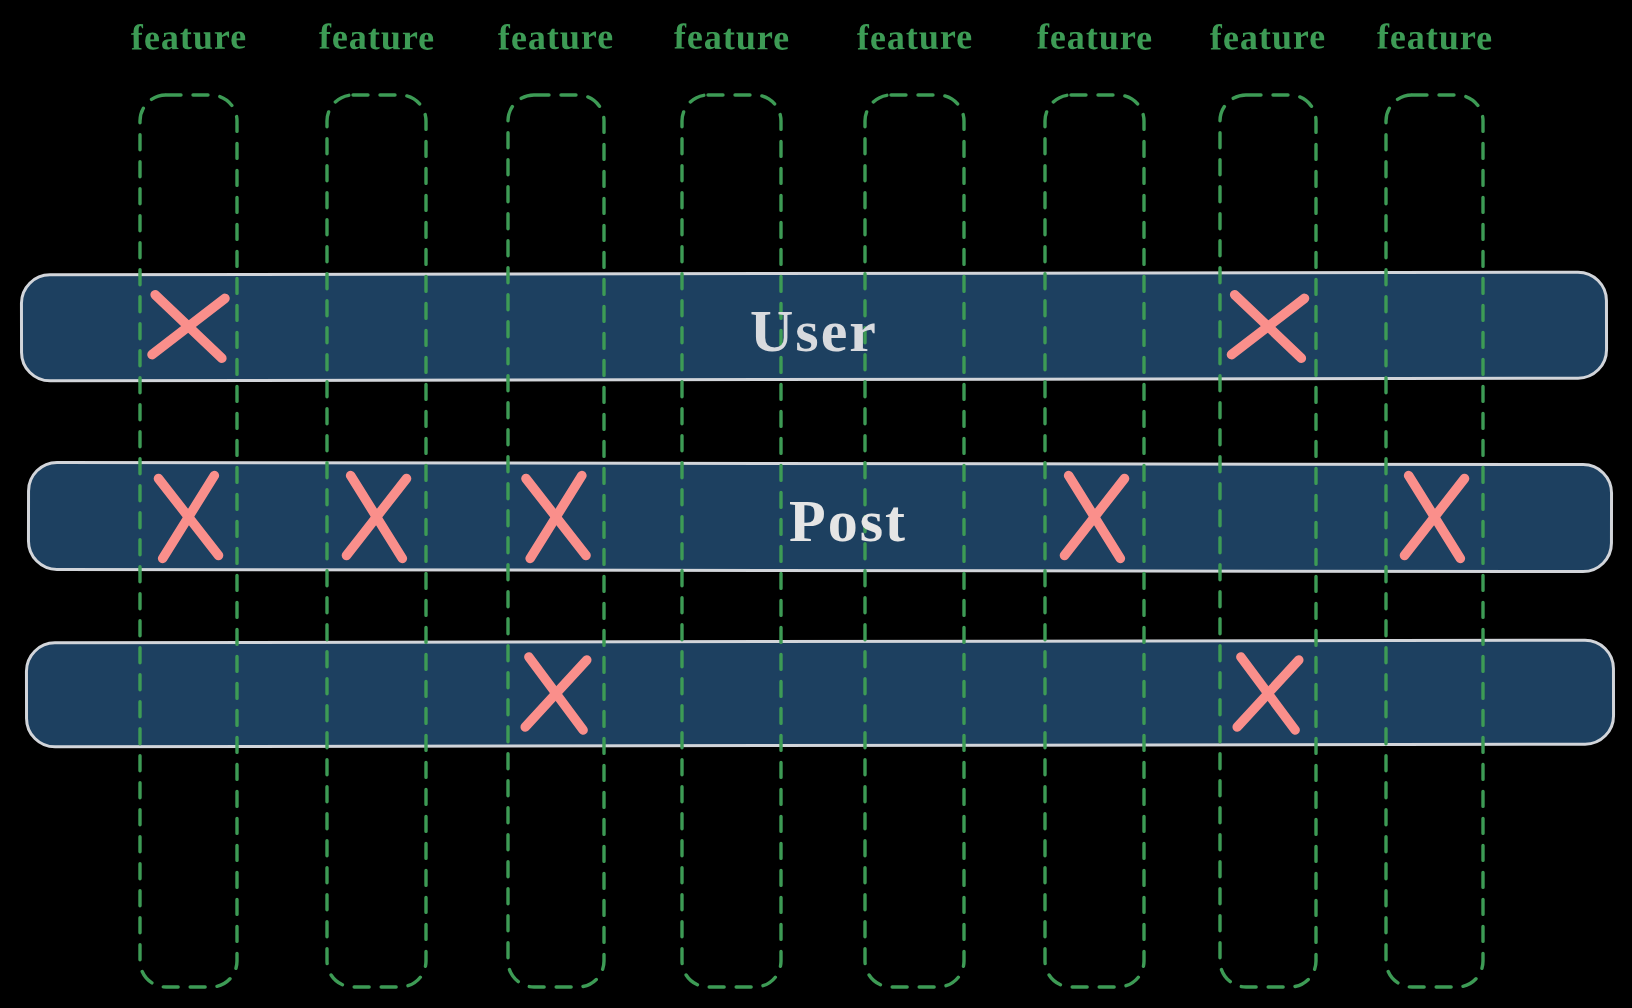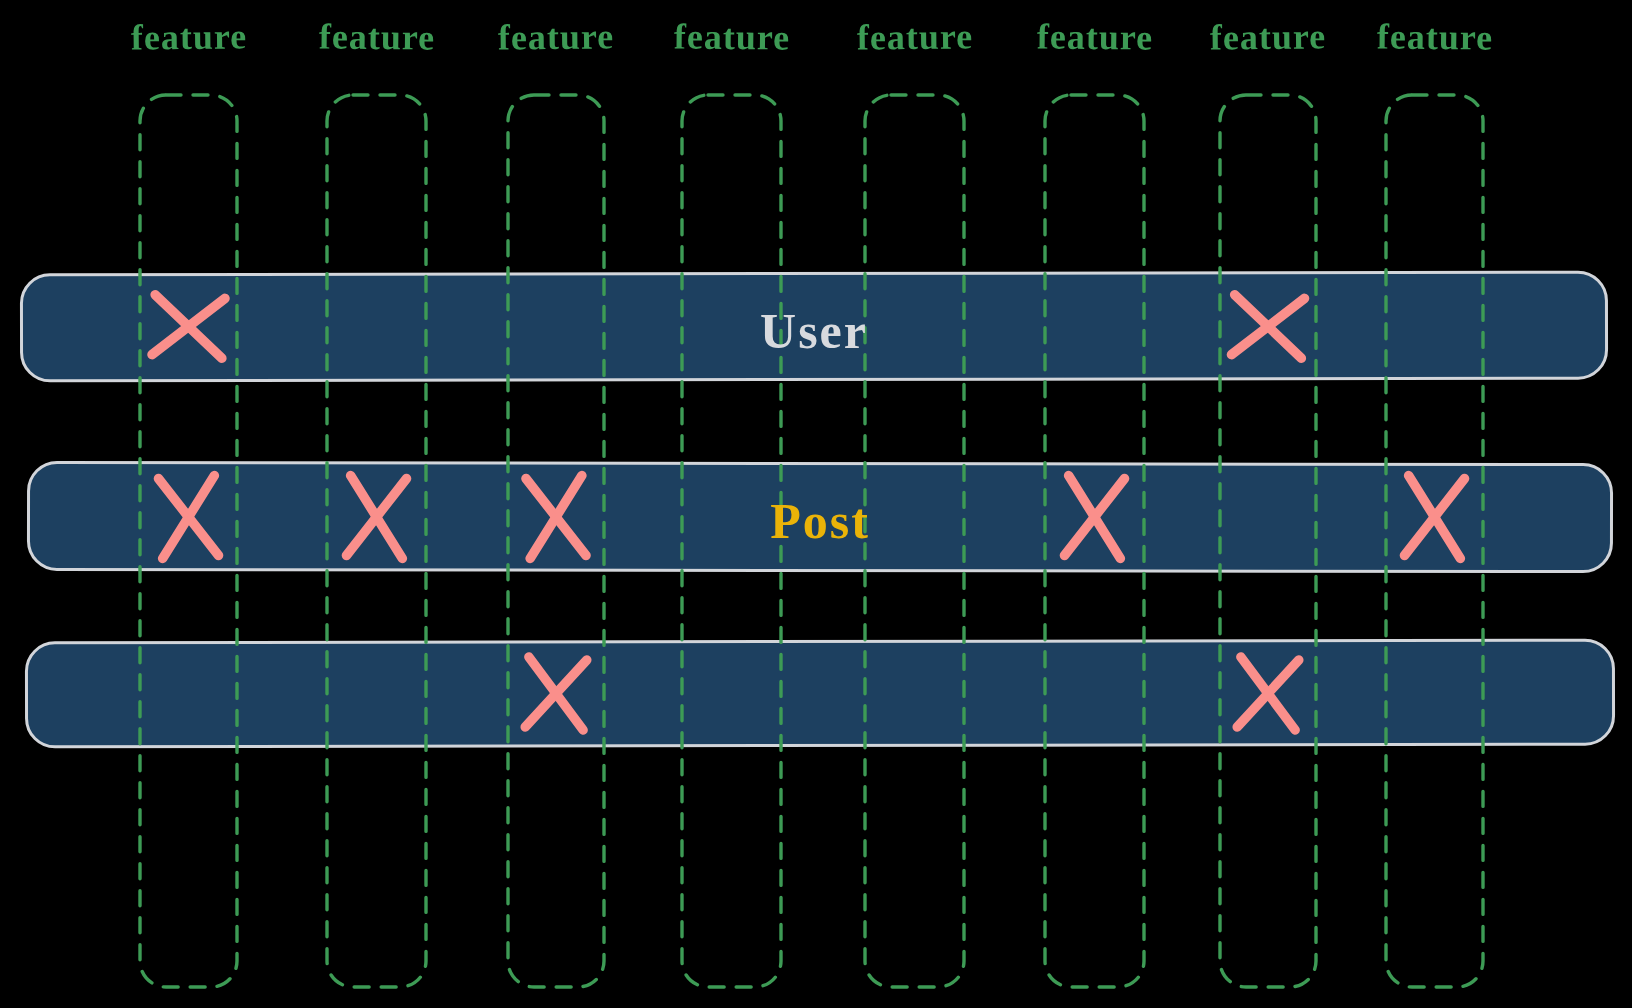--- a/index.html
+++ b/index.html
@@ -31,21 +31,21 @@
     display: block;
   }
   .entity-bar {
     position: absolute;
     box-sizing: border-box;
     border-radius: 30px;
   }
   .entity-label {
     position: absolute;
     transform: translate(-50%, -50%);
-    font-size: 50px;
+    font-size: 60px;
     font-weight: 600;
     letter-spacing: 2px;
     white-space: nowrap;
     user-select: none;
   }
   .feature-label {
     position: absolute;
     transform: translateX(-50%);
     font-size: 36px;
     font-weight: 600;
@@ -120,15 +120,15 @@
   <div class="layer layer-labels">
       <div class="feature-label" style="left: 188.5px; top: 16px; color: rgb(61, 155, 85); transform: translateX(-50%) rotate(-0.6deg);">feature</div>
       <div class="feature-label" style="left: 376.5px; top: 16px; color: rgb(61, 155, 85); transform: translateX(-50%) rotate(0.6deg);">feature</div>
       <div class="feature-label" style="left: 556px; top: 16px; color: rgb(61, 155, 85); transform: translateX(-50%) rotate(-0.6deg);">feature</div>
       <div class="feature-label" style="left: 731.5px; top: 16px; color: rgb(61, 155, 85); transform: translateX(-50%) rotate(0.6deg);">feature</div>
       <div class="feature-label" style="left: 914.5px; top: 16px; color: rgb(61, 155, 85); transform: translateX(-50%) rotate(-0.6deg);">feature</div>
       <div class="feature-label" style="left: 1094.5px; top: 16px; color: rgb(61, 155, 85); transform: translateX(-50%) rotate(0.6deg);">feature</div>
       <div class="feature-label" style="left: 1268px; top: 16px; color: rgb(61, 155, 85); transform: translateX(-50%) rotate(-0.6deg);">feature</div>
       <div class="feature-label" style="left: 1434.5px; top: 16px; color: rgb(61, 155, 85); transform: translateX(-50%) rotate(0.6deg);">feature</div>
       <div class="entity-label" style="left: 814px; top: 330.5px; color: rgb(216, 218, 222);">User</div>
-      <div class="entity-label" style="left: 820px; top: 521px; color: #eab308;">Post</div>
+      <div class="entity-label" style="left: 848px; top: 521px; color: #e5e5e5;">Post</div>
     </div>
 </div>
 
 </body></html>

